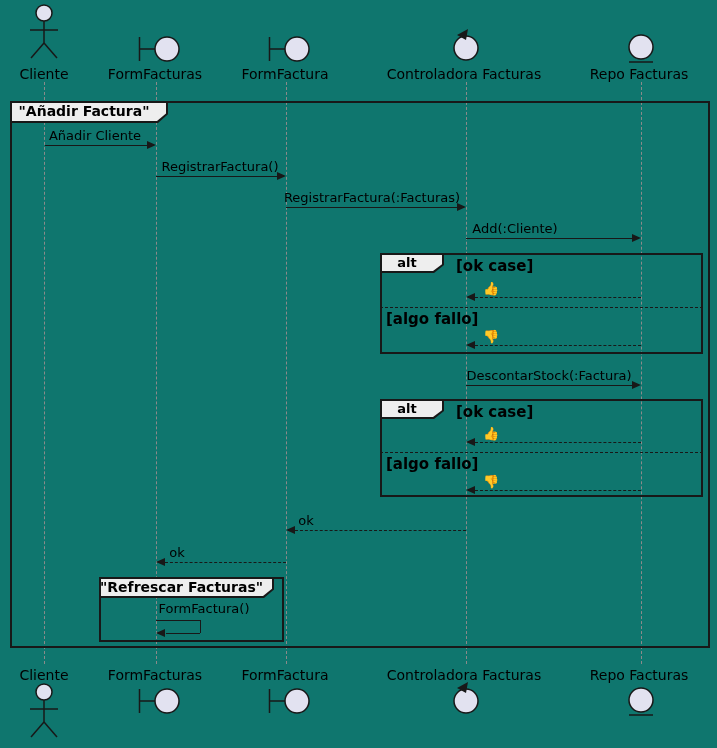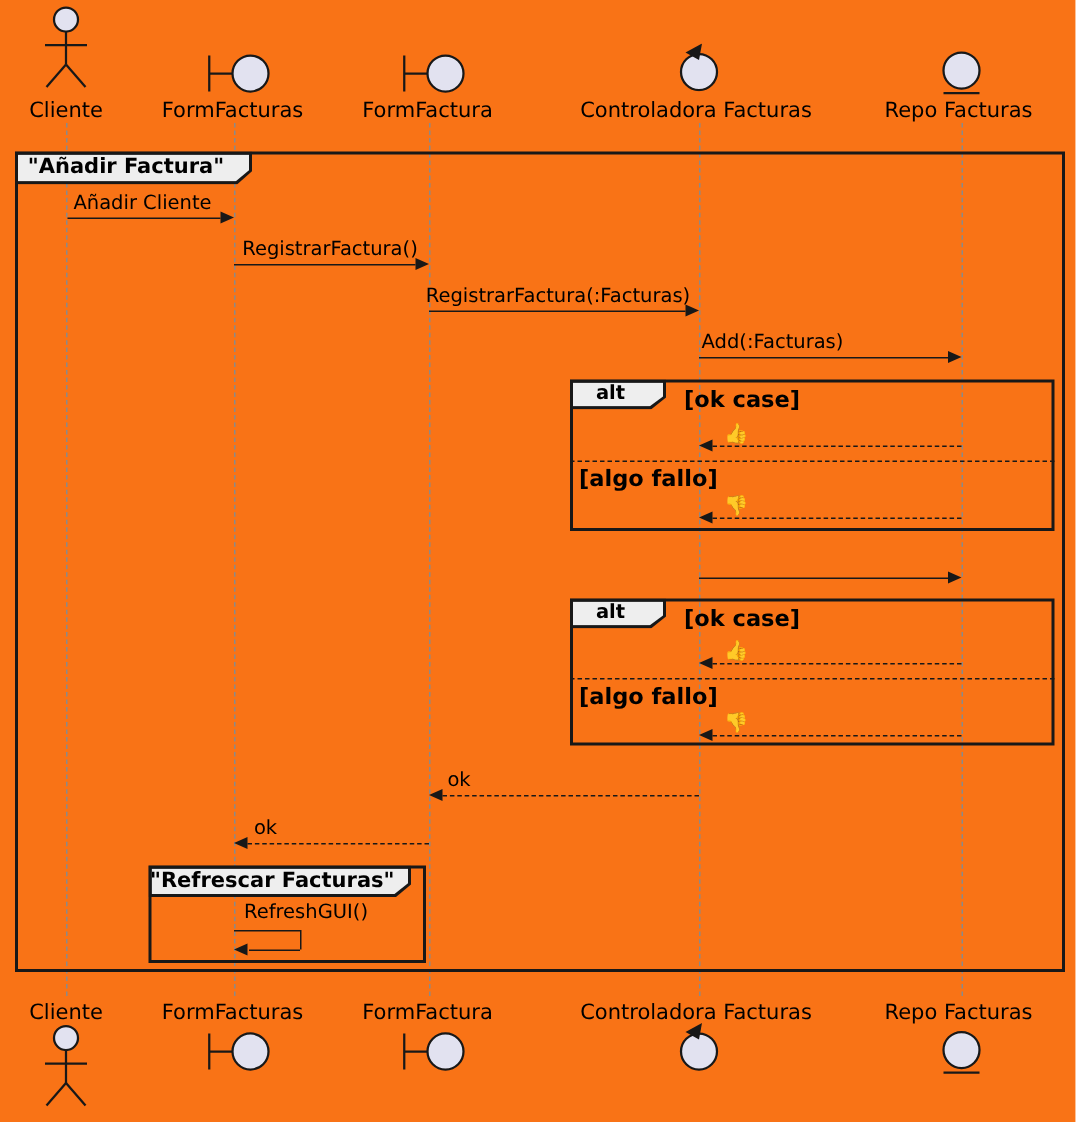--- a/index.html
+++ b/index.html
@@ -1,18 +1,18 @@
 <!DOCTYPE html>
 <html><head>
 <meta charset="utf-8">
 <style>
   html,body { margin:0; padding:0; background:#ffffff; }
   .canvas {
     position:relative; width:717px; height:748px;
-    background:#f97316; overflow:hidden;
+    background:#0f766e; overflow:hidden;
     font-family:"DejaVu Sans","Liberation Sans",sans-serif;
     color:#000000;
   }
   
   .lifeline { position:absolute; width:0; border-left:1px dashed #8a8a8a; top:82px; height:582px; }
   
   .plabel { position:absolute; font-size:14px; white-space:nowrap; transform:translateX(-50%); }
   
   .frame { position:absolute; border:2px solid #181818; box-sizing:border-box; background:transparent; }
   .tab { position:absolute; }
@@ -95,40 +95,41 @@
   <div class="ah-r" style="left:147px;top:141px;"></div>
 
   <div class="mlabel" style="left:220px;top:159px;">RegistrarFactura()</div>
   <div class="mline" style="left:156px;top:176px;width:121px;"></div>
   <div class="ah-r" style="left:277px;top:172px;"></div>
 
   <div class="mlabel" style="left:372px;top:190px;">RegistrarFactura(:Facturas)</div>
   <div class="mline" style="left:286px;top:207px;width:171px;"></div>
   <div class="ah-r" style="left:457px;top:203px;"></div>
 
-  <div class="mlabel" style="left:515px;top:221px;">Add(:Facturas)</div>
+  <div class="mlabel" style="left:515px;top:221px;">Add(:Cliente)</div>
   <div class="mline" style="left:466px;top:238px;width:166px;"></div>
   <div class="ah-r" style="left:632px;top:234px;"></div>
 
   <div class="alt-box" style="left:380px;top:253px;width:323px;height:101px;"></div>
   <div class="tab" style="left:380px;top:253px;width:64px;height:20px;">
     <div class="tab-bg"></div>
     <div class="tab-fill"></div>
     <div class="tab-text" style="font-size:13px;">alt</div>
   </div>
   <div class="guard" style="left:456px;top:257px;">[ok case]</div>
   <div class="thumb" style="left:491px;top:281px;">👍</div>
   <div class="ah-l" style="left:466px;top:293px;"></div>
   <div class="mline dashed" style="left:475px;top:297px;width:166px;"></div>
   <div class="divider" style="left:380px;top:307px;width:323px;"></div>
   <div class="guard" style="left:386px;top:310px;">[algo fallo]</div>
   <div class="thumb" style="left:491px;top:329px;">👎</div>
   <div class="ah-l" style="left:466px;top:341px;"></div>
   <div class="mline dashed" style="left:475px;top:345px;width:166px;"></div>
 
+  <div class="mlabel" style="left:549px;top:368px;">DescontarStock(:Factura)</div>
   <div class="mline" style="left:466px;top:385px;width:166px;"></div>
   <div class="ah-r" style="left:632px;top:381px;"></div>
 
   <div class="alt-box" style="left:380px;top:399px;width:323px;height:98px;"></div>
   <div class="tab" style="left:380px;top:399px;width:64px;height:20px;">
     <div class="tab-bg"></div>
     <div class="tab-fill"></div>
     <div class="tab-text" style="font-size:13px;">alt</div>
   </div>
   <div class="guard" style="left:456px;top:403px;">[ok case]</div>
@@ -148,21 +149,21 @@
   <div class="mlabel" style="left:177px;top:545px;">ok</div>
   <div class="ah-l" style="left:156px;top:558px;"></div>
   <div class="mline dashed" style="left:165px;top:562px;width:121px;"></div>
 
   <div class="frame" style="left:99px;top:577px;width:185px;height:65px;"></div>
   <div class="tab" style="left:99px;top:577px;width:175px;height:21px;">
     <div class="tab-bg"></div>
     <div class="tab-fill"></div>
     <div class="tab-text">"Refrescar Facturas"</div>
   </div>
-  <div class="mlabel" style="left:204px;top:601px;">RefreshGUI()</div>
+  <div class="mlabel" style="left:204px;top:601px;">FormFactura()</div>
   <div class="mline" style="left:156px;top:620px;width:44px;"></div>
   <div class="vline" style="left:200px;top:620px;height:13px;"></div>
   <div class="mline" style="left:166px;top:633px;width:34px;"></div>
   <div class="ah-l" style="left:156px;top:629px;"></div>
 
   <div class="plabel" style="left:44px;top:667px;">Cliente</div>
   <div class="plabel" style="left:155px;top:667px;">FormFacturas</div>
   <div class="plabel" style="left:285px;top:667px;">FormFactura</div>
   <div class="plabel" style="left:464px;top:667px;">Controladora Facturas</div>
   <div class="plabel" style="left:639px;top:667px;">Repo Facturas</div>

